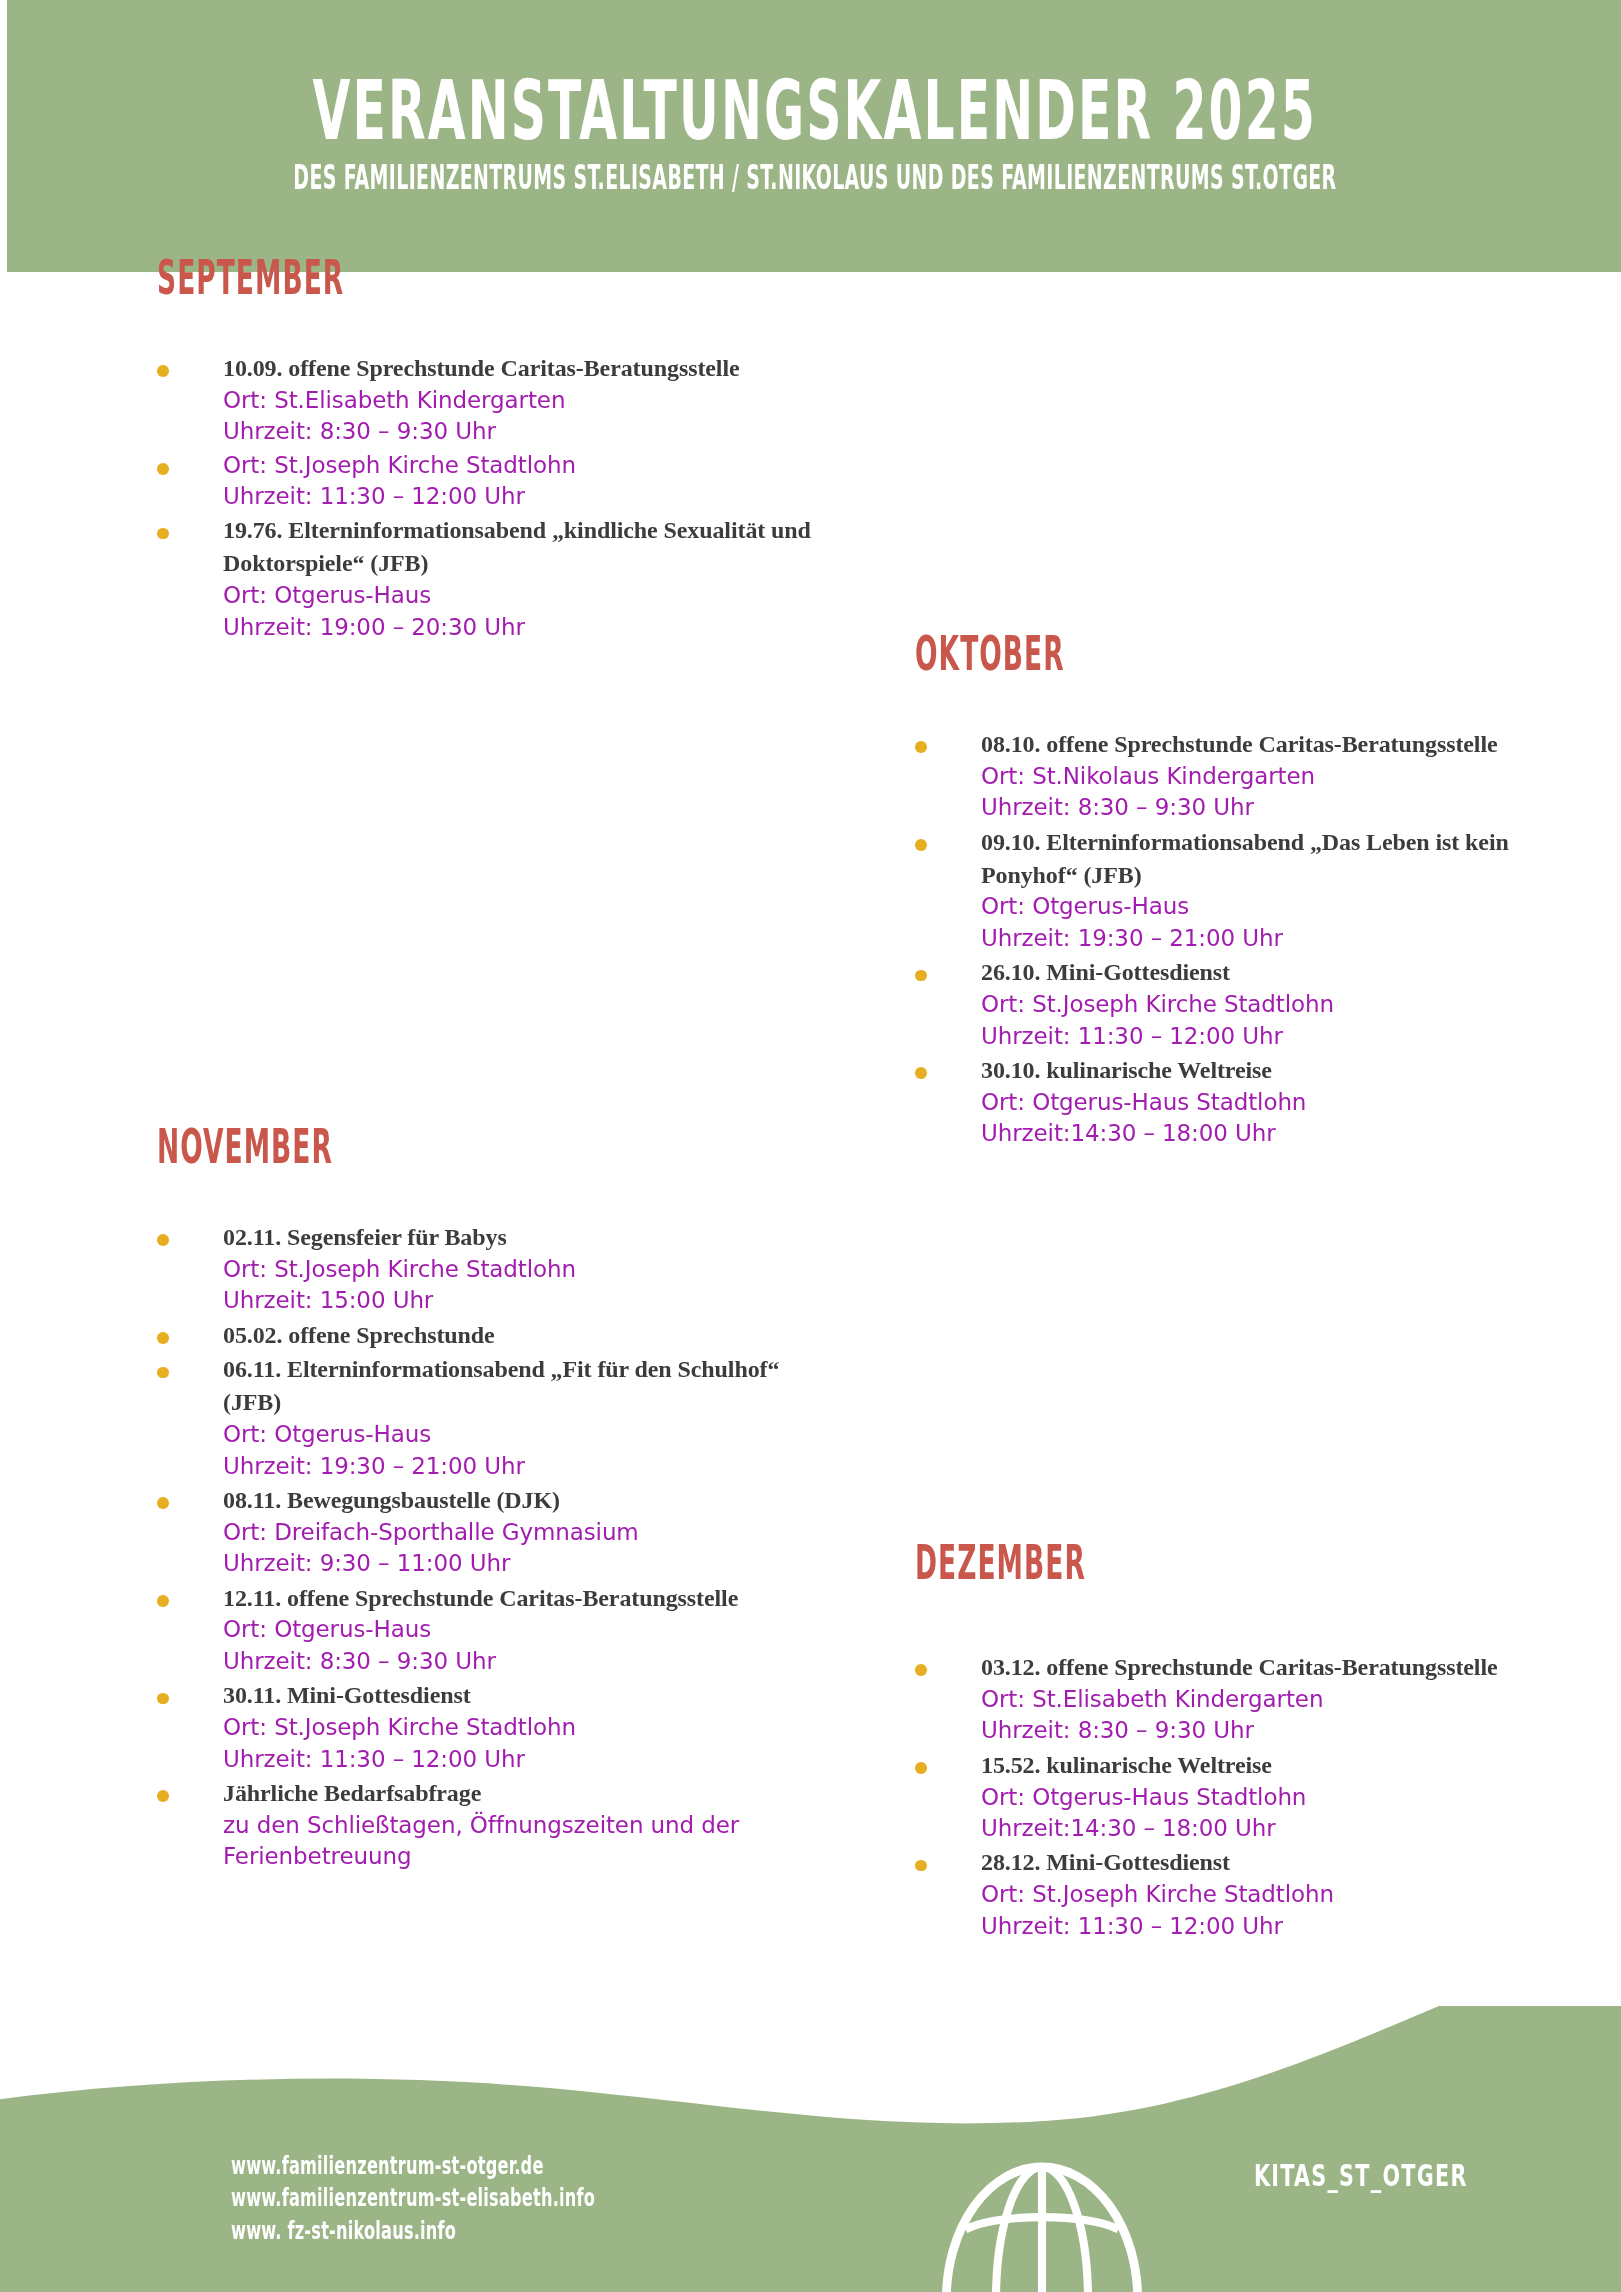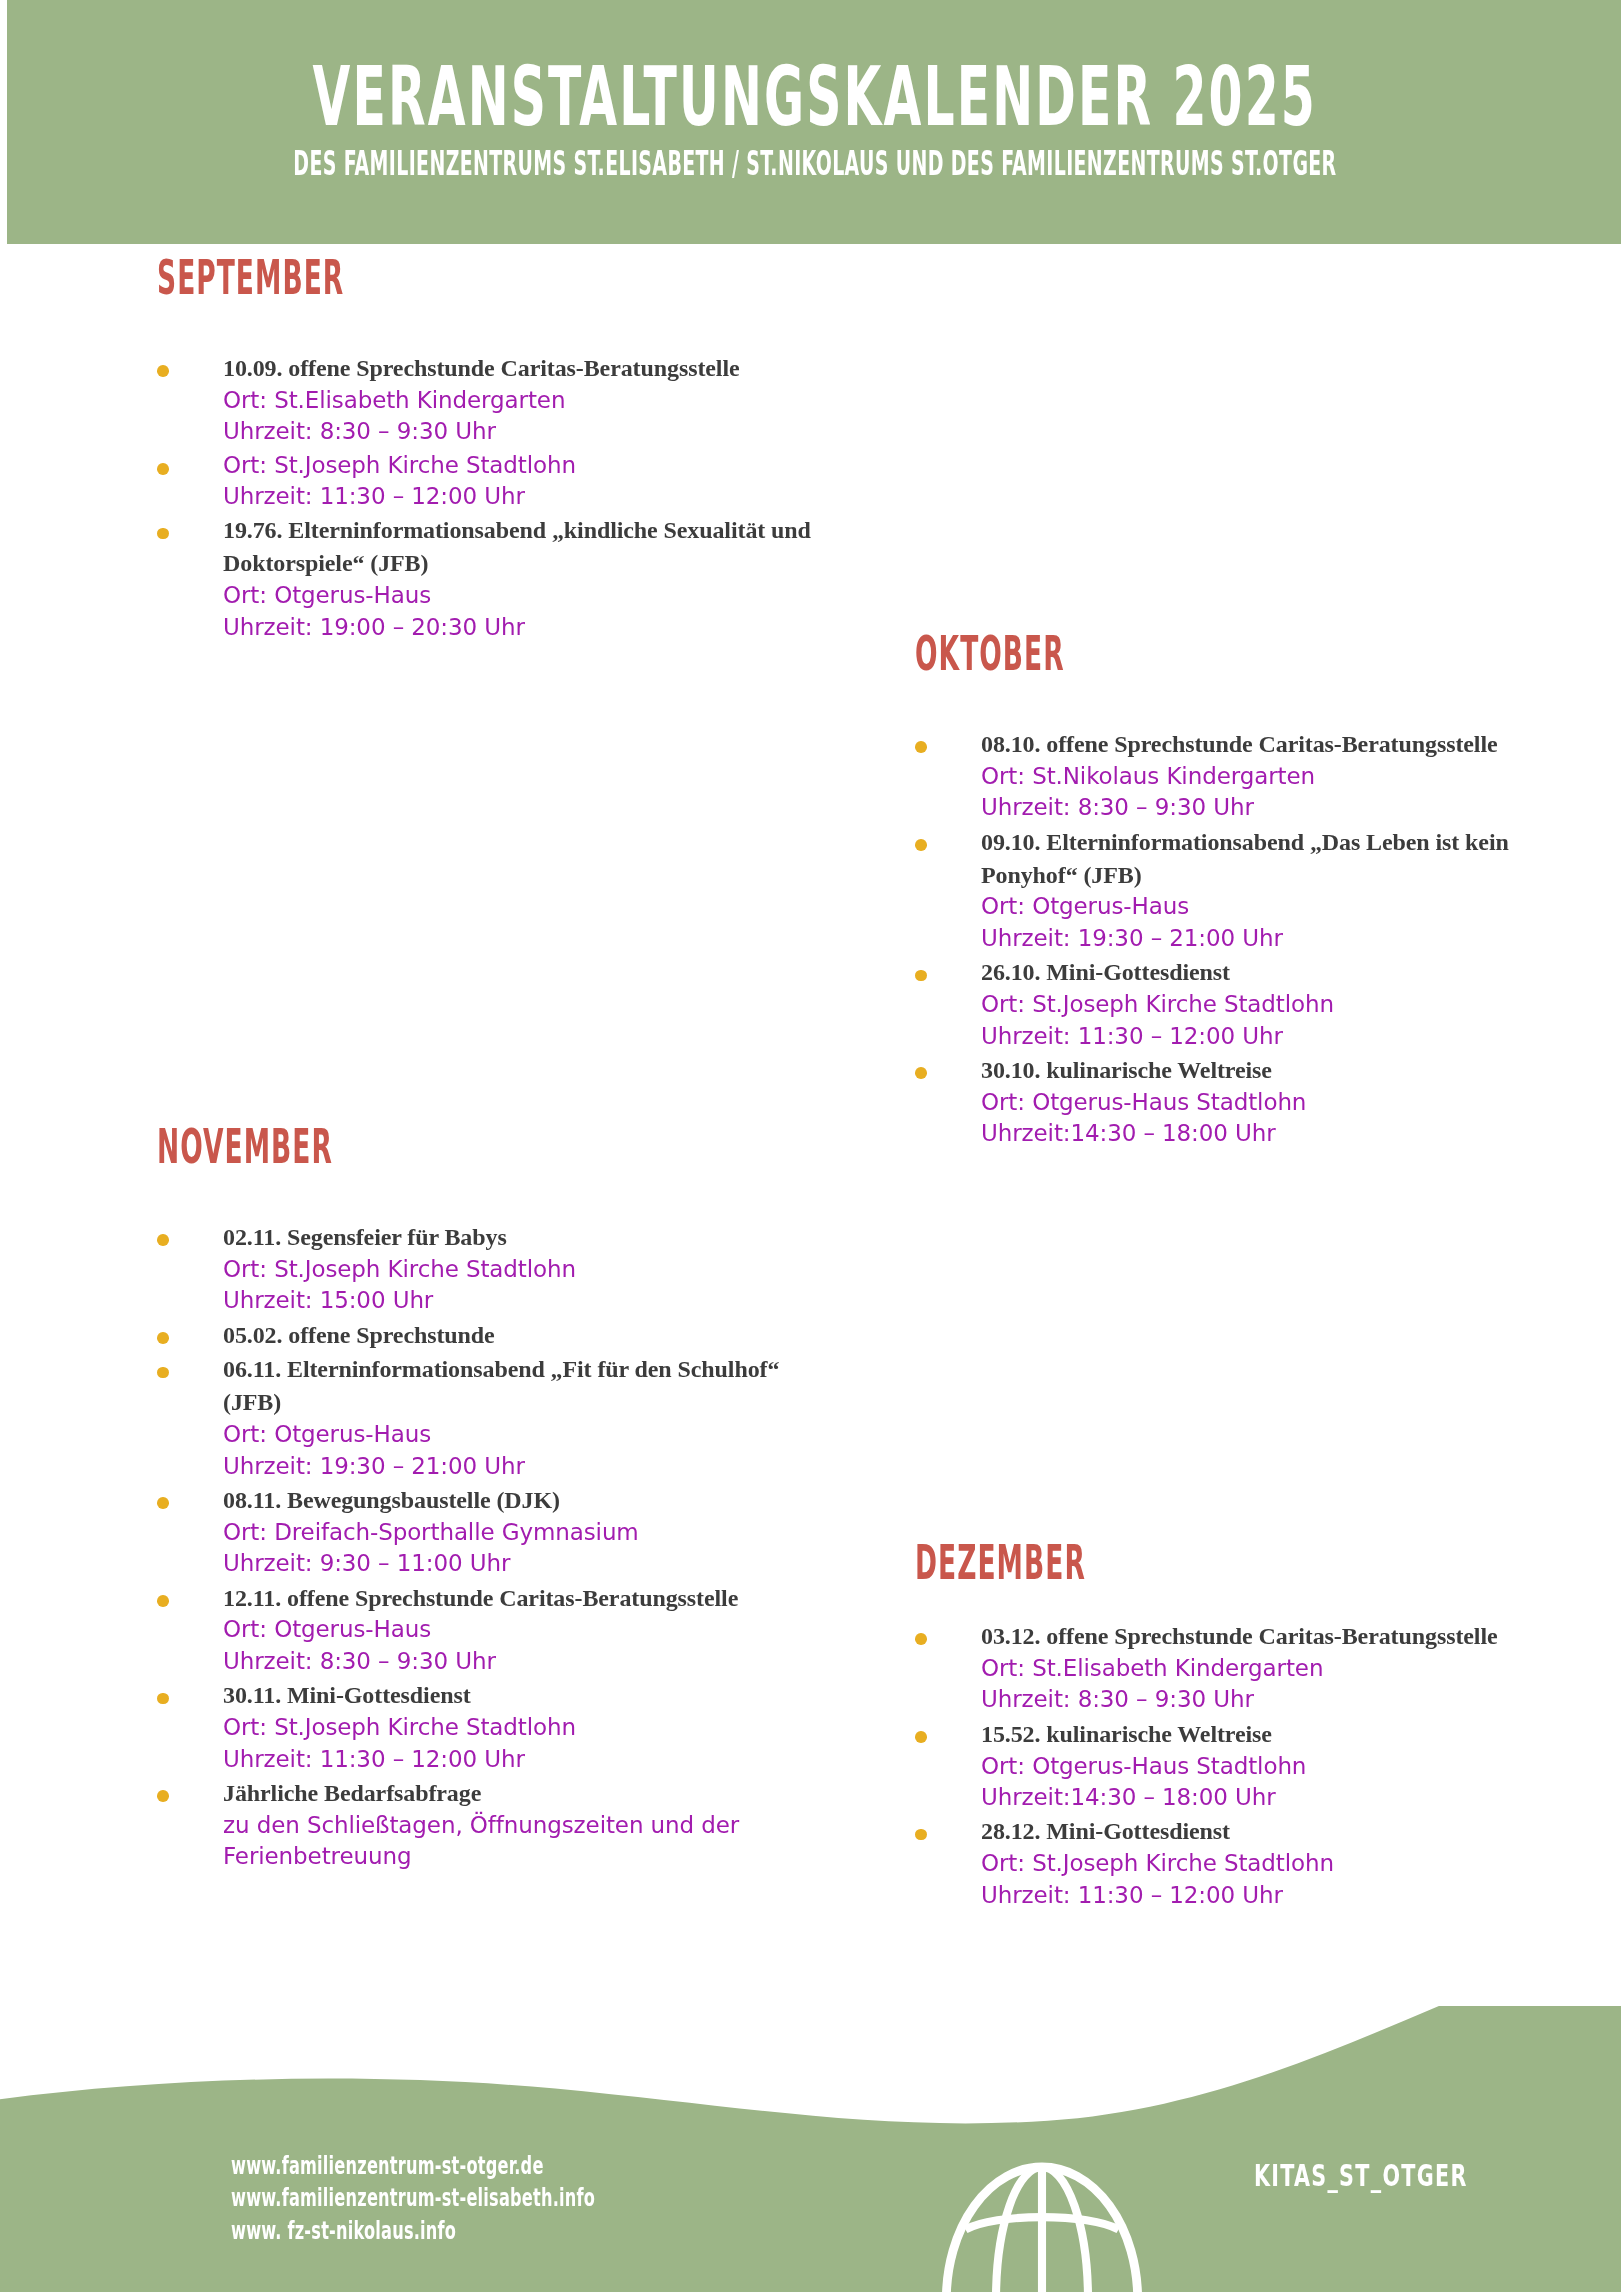--- a/index.html
+++ b/index.html
@@ -16,21 +16,21 @@
     font-family: "Liberation Sans", sans-serif;
     -webkit-font-smoothing: antialiased;
   }
 
   
   .header-bar {
     position: absolute;
     left: 7.2px;
     top: 0;
     width: 1615px;
-    height: 244px;
+    height: 272px;
     background: #9CB587;
     box-sizing: border-box;
     display: flex;
     flex-direction: column;
     align-items: center;
     justify-content: center;
   }
   .header-title {
     color: #ffffff;
     font-family: "Liberation Sans Narrow", "DejaVu Sans Condensed", "Liberation Sans", sans-serif;
@@ -298,21 +298,21 @@
           <li class="event">
             <span class="bullet"></span>
             <p class="event-title">30.10. kulinarische Weltreise</p>
             <p class="event-line">Ort: Otgerus-Haus Stadtlohn</p>
             <p class="event-line">Uhrzeit:14:30 – 18:00 Uhr</p>
           </li>
         </ul>
       </div>
       <div class="month-block" style="top: 1303px;">
         <div class="month-title">DEZEMBER</div>
-        <ul class="events" style="margin-top: 42px;">
+        <ul class="events" style="margin-top: 73px;">
           <li class="event">
             <span class="bullet"></span>
             <p class="event-title">03.12. offene Sprechstunde Caritas-Beratungsstelle</p>
             <p class="event-line">Ort: St.Elisabeth Kindergarten</p>
             <p class="event-line">Uhrzeit: 8:30 – 9:30 Uhr</p>
           </li>
           <li class="event">
             <span class="bullet"></span>
             <p class="event-title">15.52. kulinarische Weltreise</p>
             <p class="event-line">Ort: Otgerus-Haus Stadtlohn</p>

